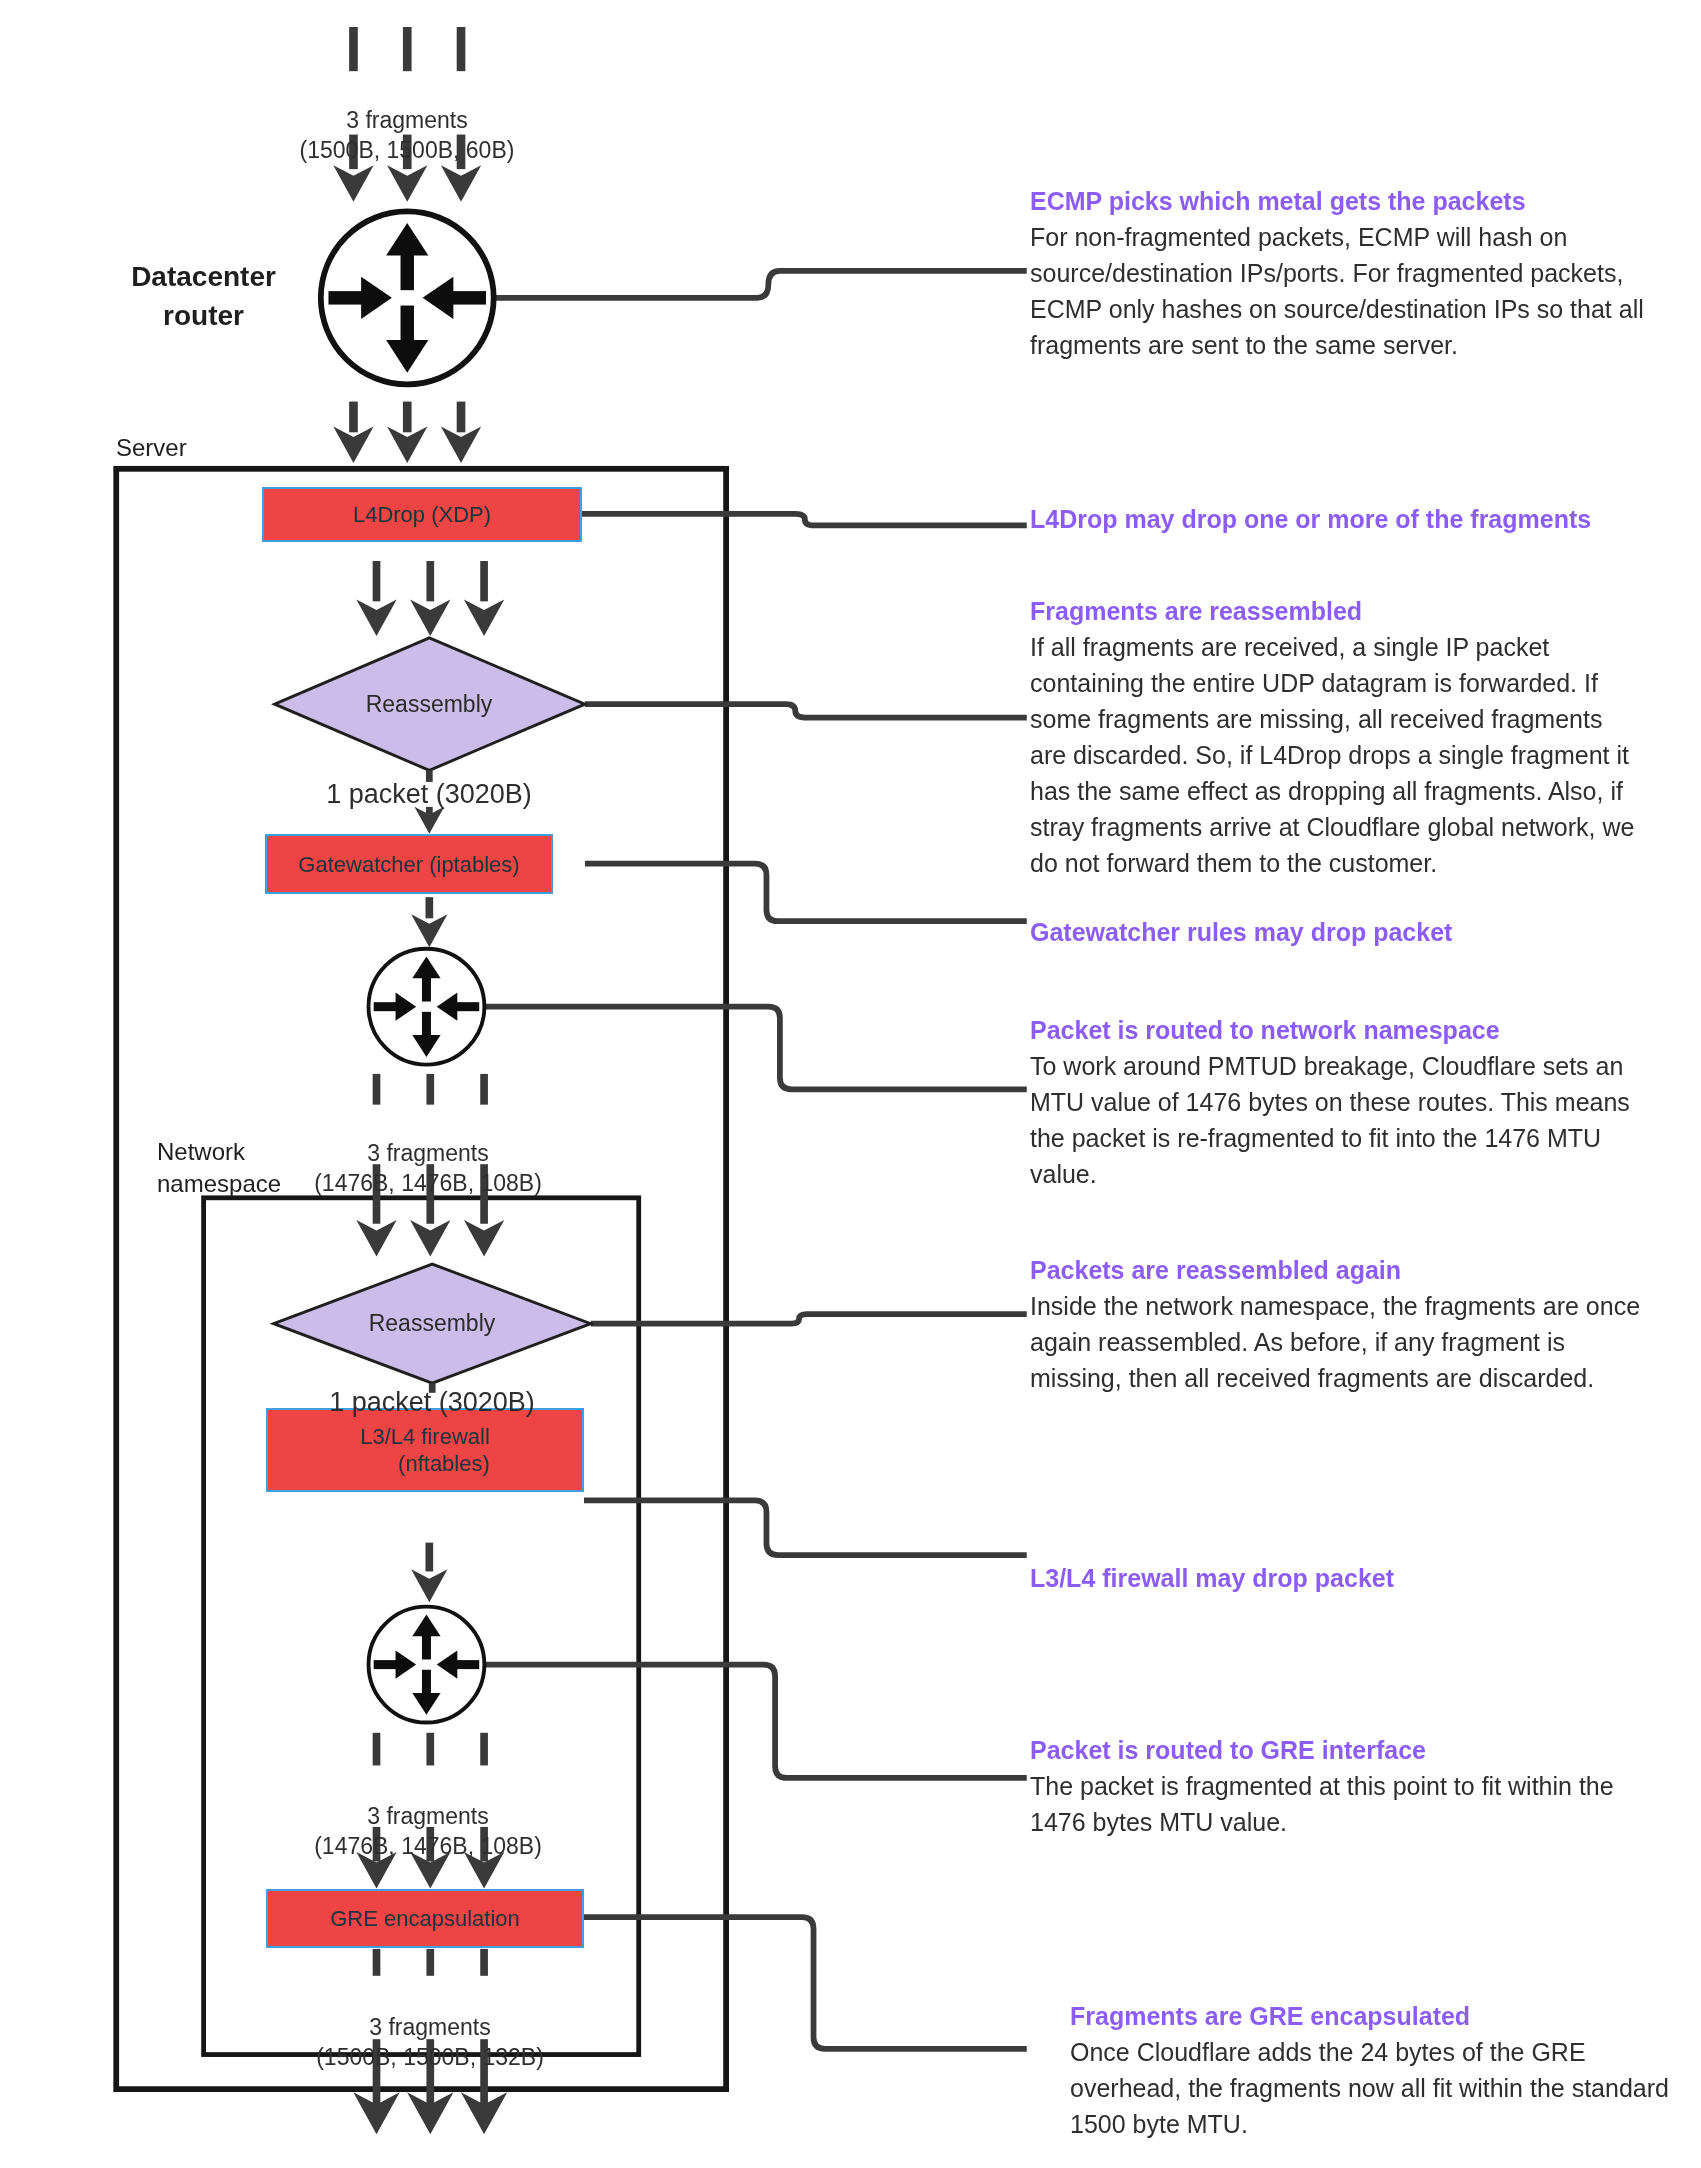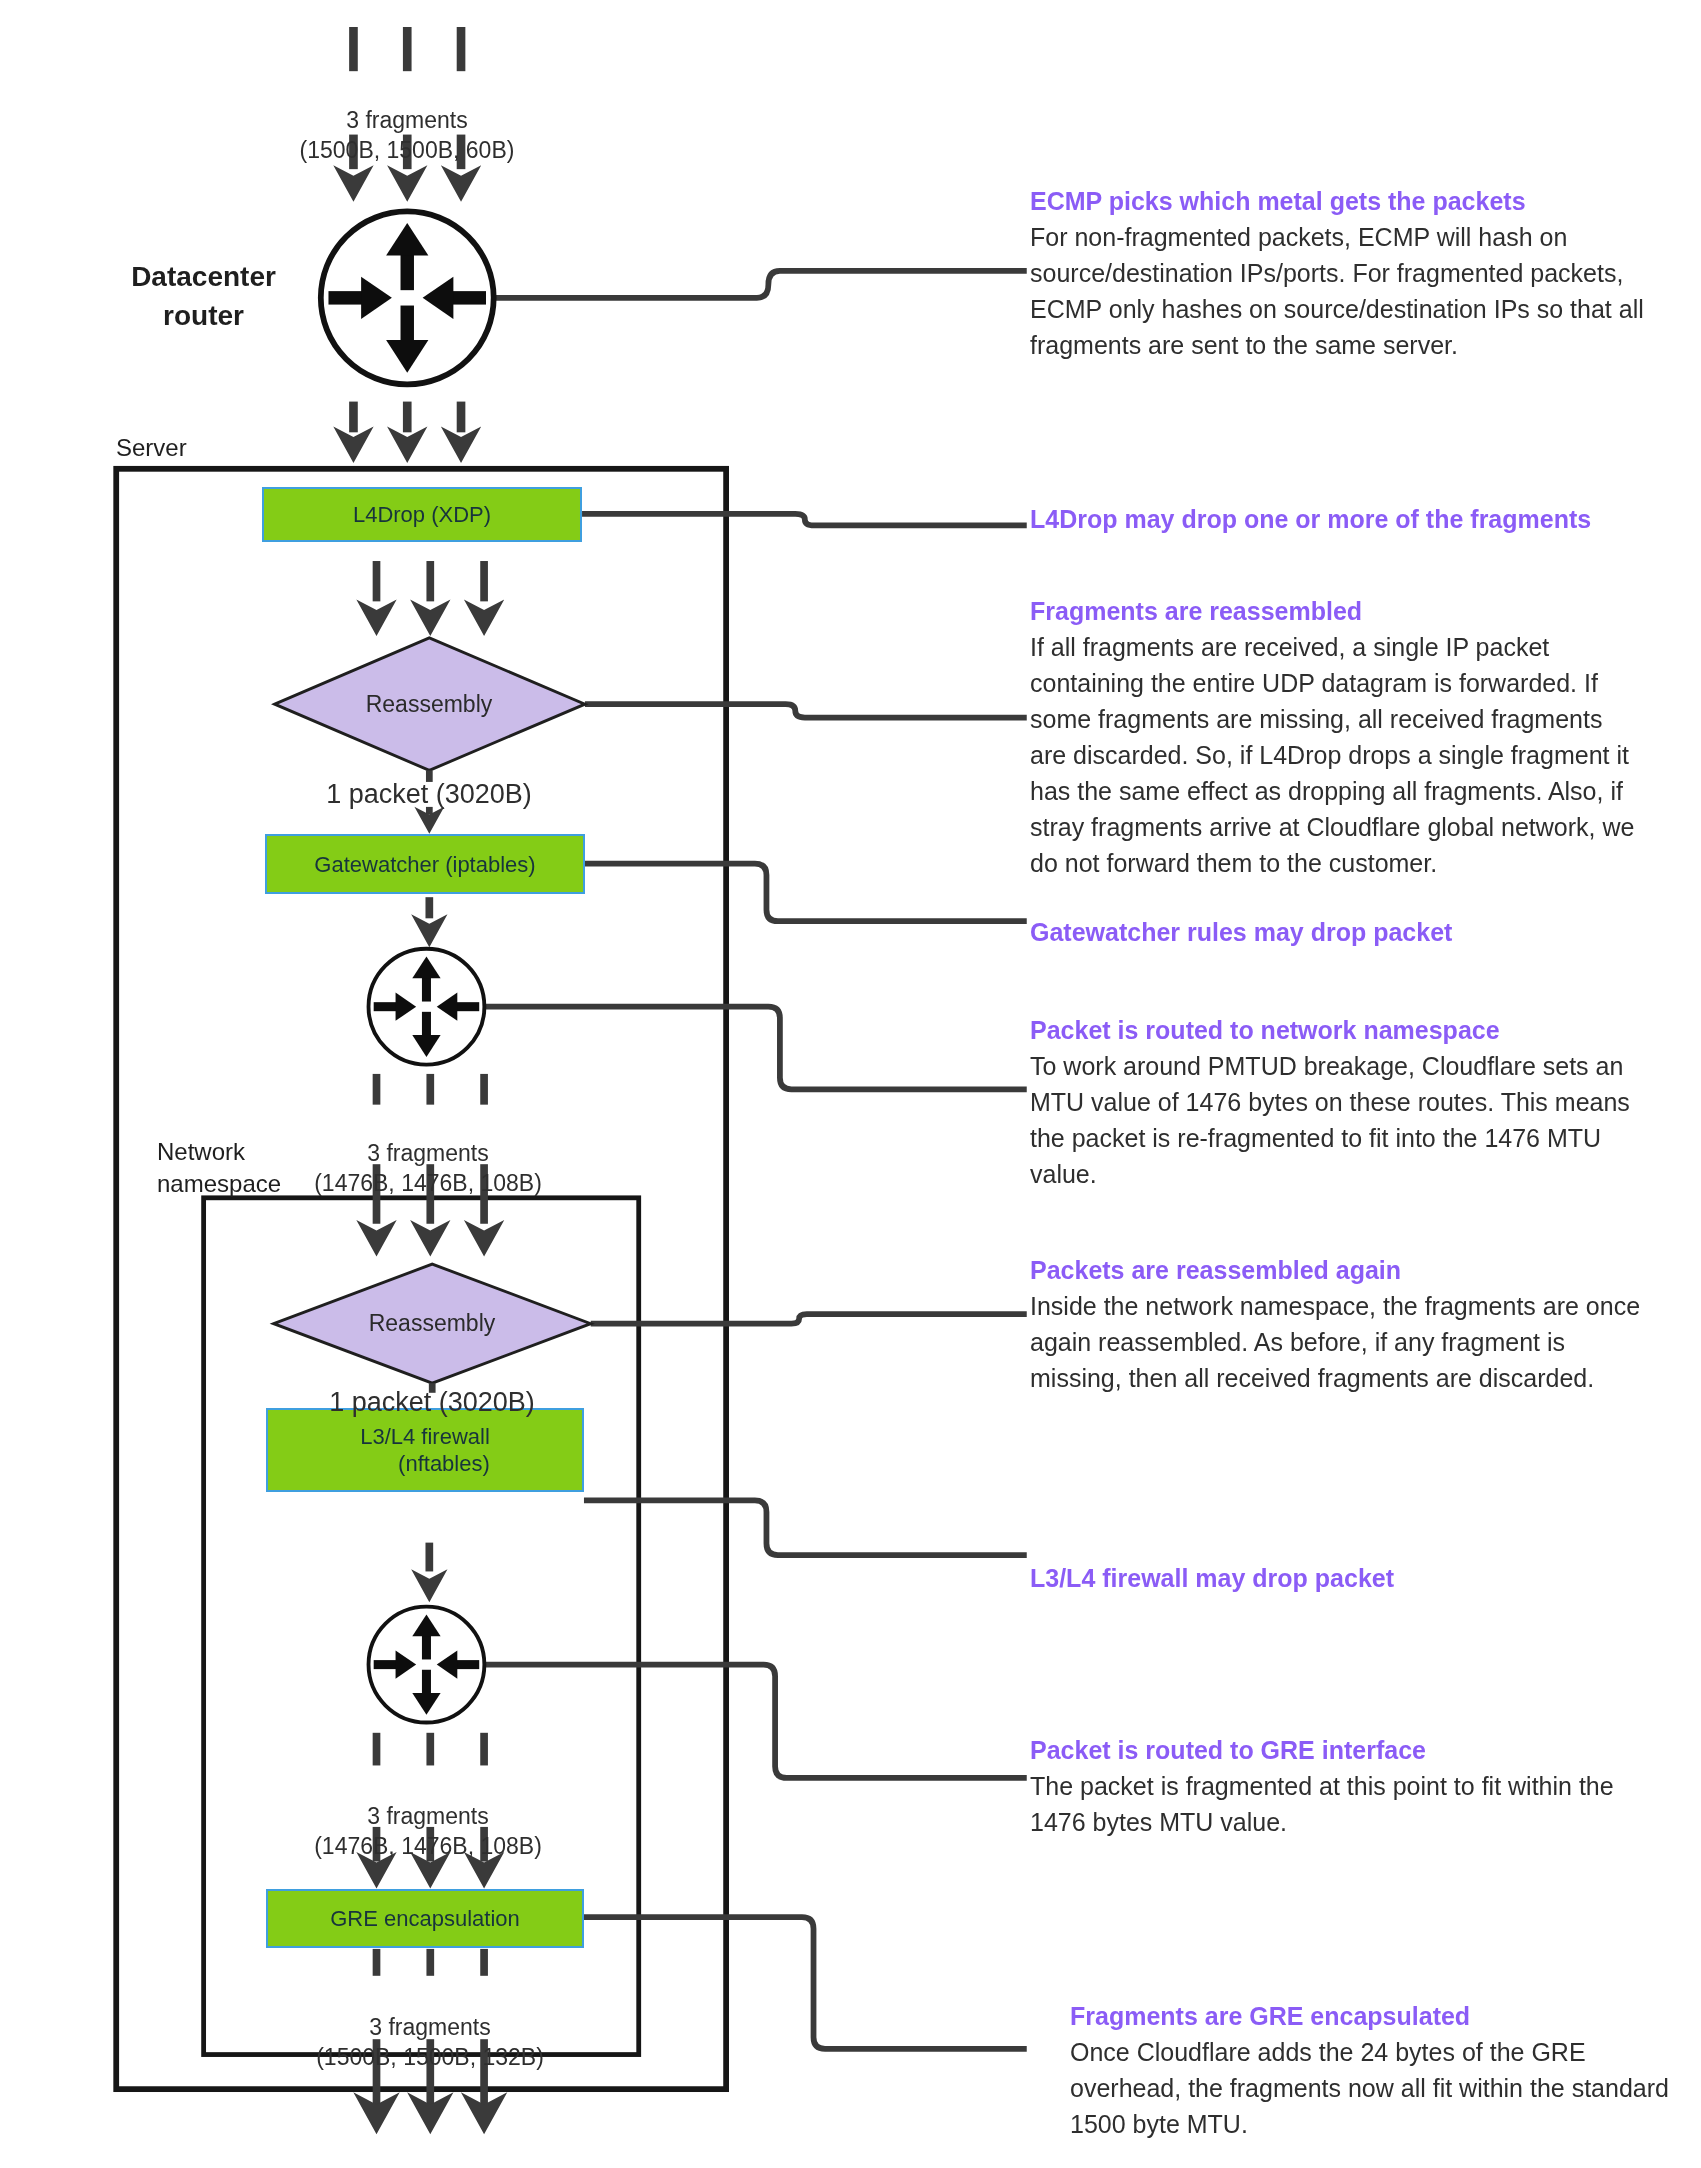--- a/index.html
+++ b/index.html
@@ -3,21 +3,21 @@
 <meta charset="utf-8">
 <style>
   html,body{margin:0;padding:0;background:#fff;}
   .canvas{position:relative;width:1701px;height:2168px;background:#ffffff;
           font-family:"Liberation Sans", sans-serif;overflow:hidden;}
   svg.layer{position:absolute;left:0;top:0;width:1701px;height:2168px;}
   .abs{position:absolute;}
   .centered{display:flex;align-items:center;justify-content:center;text-align:center;}
   .pre{white-space:pre-line;}
   
-  .proc{background:#84cc16;border:2.9px solid #3f9fdf;color:#17343c;
+  .proc{background:#ef4444;border:2.9px solid #3f9fdf;color:#17343c;
         font-size:22px;line-height:27px;box-sizing:border-box;}
   
   .dlabel{color:#2b2b2b;font-size:23px;}
   
   .pkt{color:#2e2e2e;font-size:27px;}
   
   .frag{color:#2e2e2e;font-size:23px;line-height:30px;text-align:center;margin-top:32px;}
   
   .outlbl{color:#1f1f1f;}
   .dc{font-size:28px;line-height:39px;text-align:center;}
@@ -199,21 +199,21 @@
   <div class="abs frag pre" style="left:215px;top:73px;width:384px;">3 fragments
 (1500B, 1500B, 60B)</div>
   <div class="abs frag pre" style="left:236px;top:1106px;width:384px;">3 fragments
 (1476B, 1476B, 108B)</div>
   <div class="abs frag pre" style="left:236px;top:1769px;width:384px;">3 fragments
 (1476B, 1476B, 108B)</div>
   <div class="abs frag pre" style="left:238px;top:1980px;width:384px;">3 fragments
 (1500B, 1500B, 132B)</div>
 
   <div class="abs proc centered" style="left:262px;top:487px;width:320px;height:55px;">L4Drop (XDP)</div>
-  <div class="abs proc centered" style="left:265px;top:834px;width:320px;height:60px;">Gatewatcher (iptables)</div>
+  <div class="abs proc centered" style="left:265px;top:834px;width:288px;height:60px;">Gatewatcher (iptables)</div>
   <div class="abs proc centered pre" style="left:266px;top:1408px;width:318px;height:84px;text-align:right;">L3/L4 firewall
 (nftables)</div>
   <div class="abs proc centered" style="left:266px;top:1889px;width:318px;height:59px;">GRE encapsulation</div>
 
   <div class="abs dlabel centered" style="left:333px;top:690px;width:192px;height:29px;">Reassembly</div>
   <div class="abs dlabel centered" style="left:336px;top:1309px;width:192px;height:29px;">Reassembly</div>
 
   <div class="abs pkt centered" style="left:285px;top:780px;width:288px;height:29px;">1 packet (3020B)</div>
   <div class="abs pkt centered" style="left:288px;top:1388px;width:288px;height:29px;">1 packet (3020B)</div>
 

